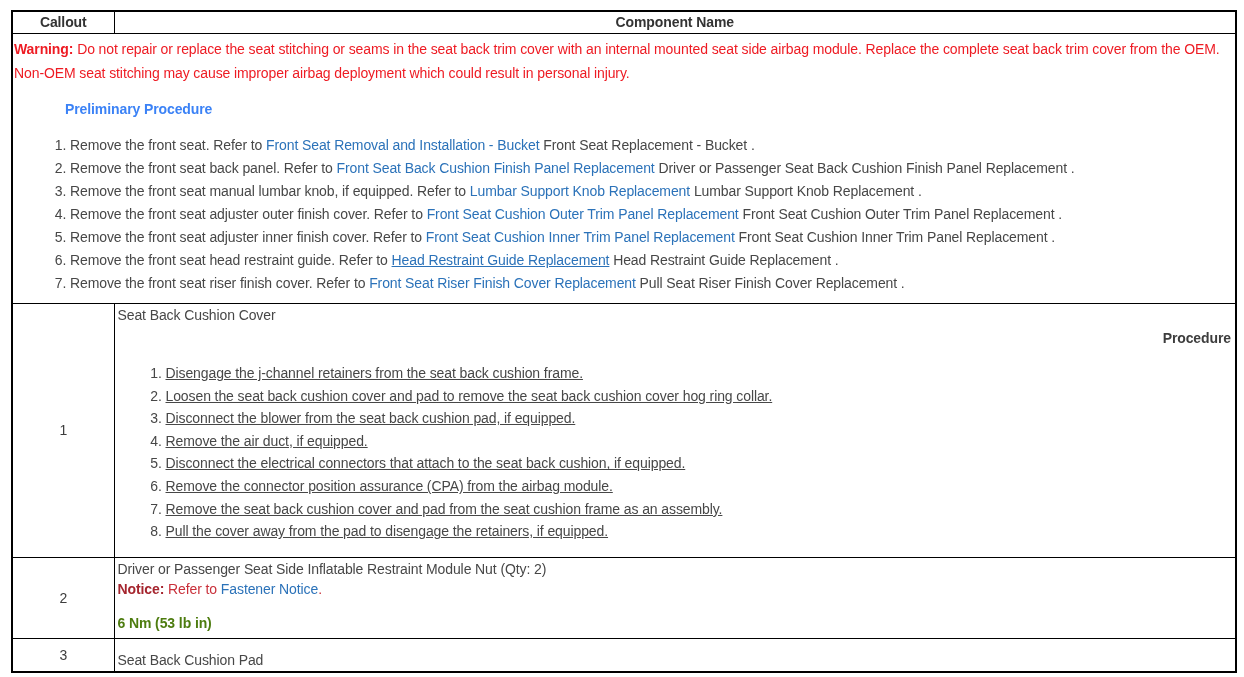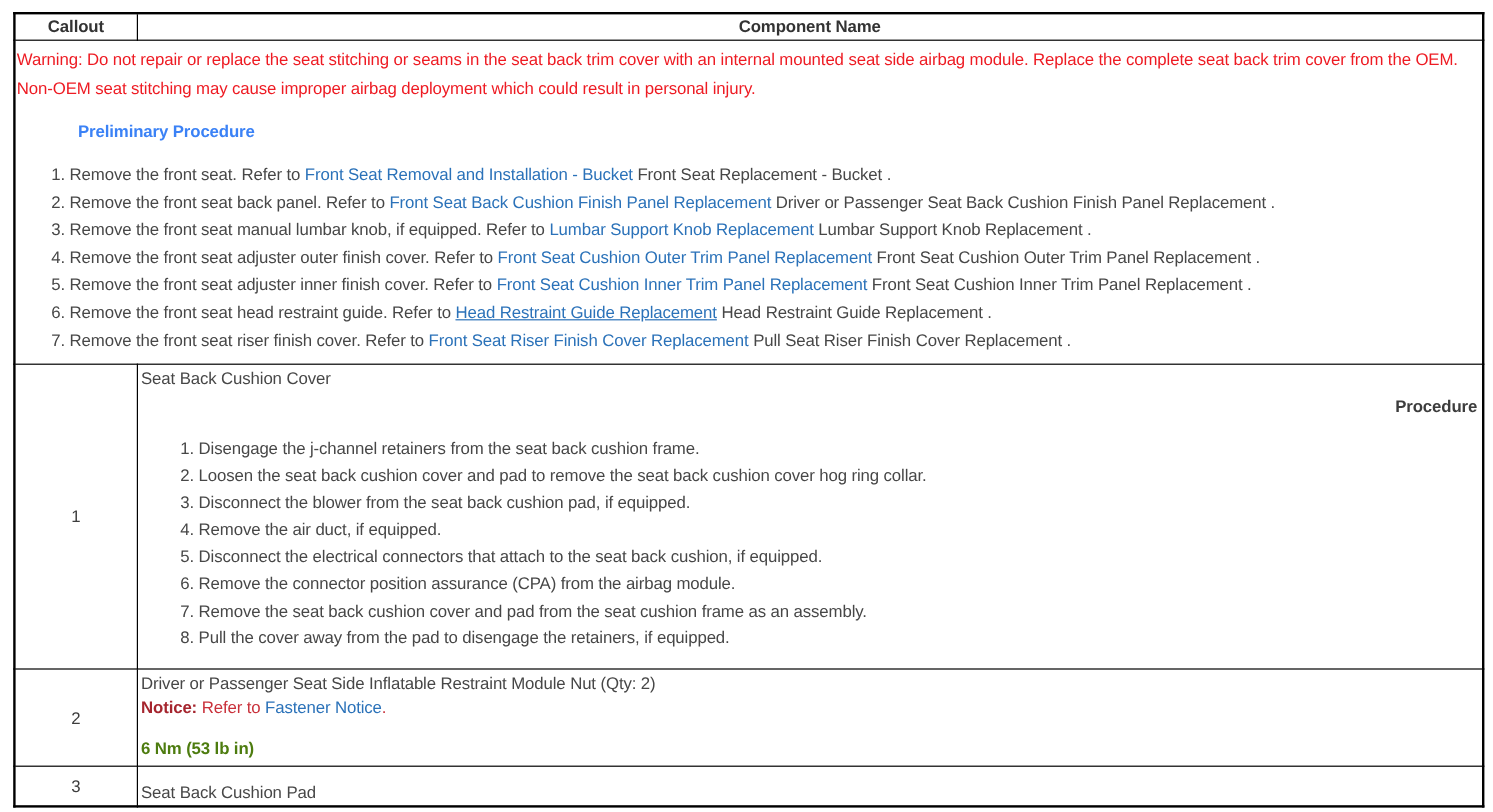--- a/index.html
+++ b/index.html
@@ -30,28 +30,28 @@
     text-align: center;
     padding: 2px 2px;
     height: 21px;
     line-height: 17px;
   }
   col.col-callout { width: 102px; }
 
   
   td.prelim-cell { padding: 3px 2px 8px 1px; vertical-align: top; }
   p.warning { margin: 0; line-height: 24px; color: #ee1b23; }
-  .warn-label { font-weight: normal; }
+  .warn-label { font-weight: bold; }
   p.prelim-title {
     margin: 16px 0 16px 51px;
     font-weight: bold;
     color: #3b82f6;
     line-height: 17px;
   }
-  ol.prelim-list { margin: 11px 0 0 4px; }
+  ol.prelim-list { margin: 11px 0 0 16px; }
   ol.prelim-list li { line-height: 23px; }
 
   a.link { color: #2b72b9; text-decoration: none; cursor: pointer; }
   a.link.underlined { text-decoration: underline; }
 
   
   td.callout-cell {
     text-align: center;
     vertical-align: middle;
     color: #3d3d3d;
@@ -61,21 +61,21 @@
   
   td.comp-cell { padding: 2px 4px 6px 3px; vertical-align: top; }
   .comp-title { line-height: 18px; }
   .proc-title {
     font-weight: bold;
     color: #3d3d3d;
     margin: 6px 0 0 26px;
     line-height: 17px;
     text-align: right;
   }
-  ol.proc-list { margin: 15px 0 0 0; padding-left: 48px; }
+  ol.proc-list { margin: 15px 0 0 0; padding-left: 48px; text-decoration: underline; }
   ol.proc-list li { line-height: 22.6px; }
   td.row1-cell { padding-bottom: 14px; }
 
   p.notice { margin: 0; line-height: 22px; }
   .notice-label { font-weight: bold; color: #a5252e; }
   .notice-text { color: #c9303a; }
   p.torque {
     margin: 15px 0 0 0;
     font-weight: bold;
     color: #4d7c0f;

